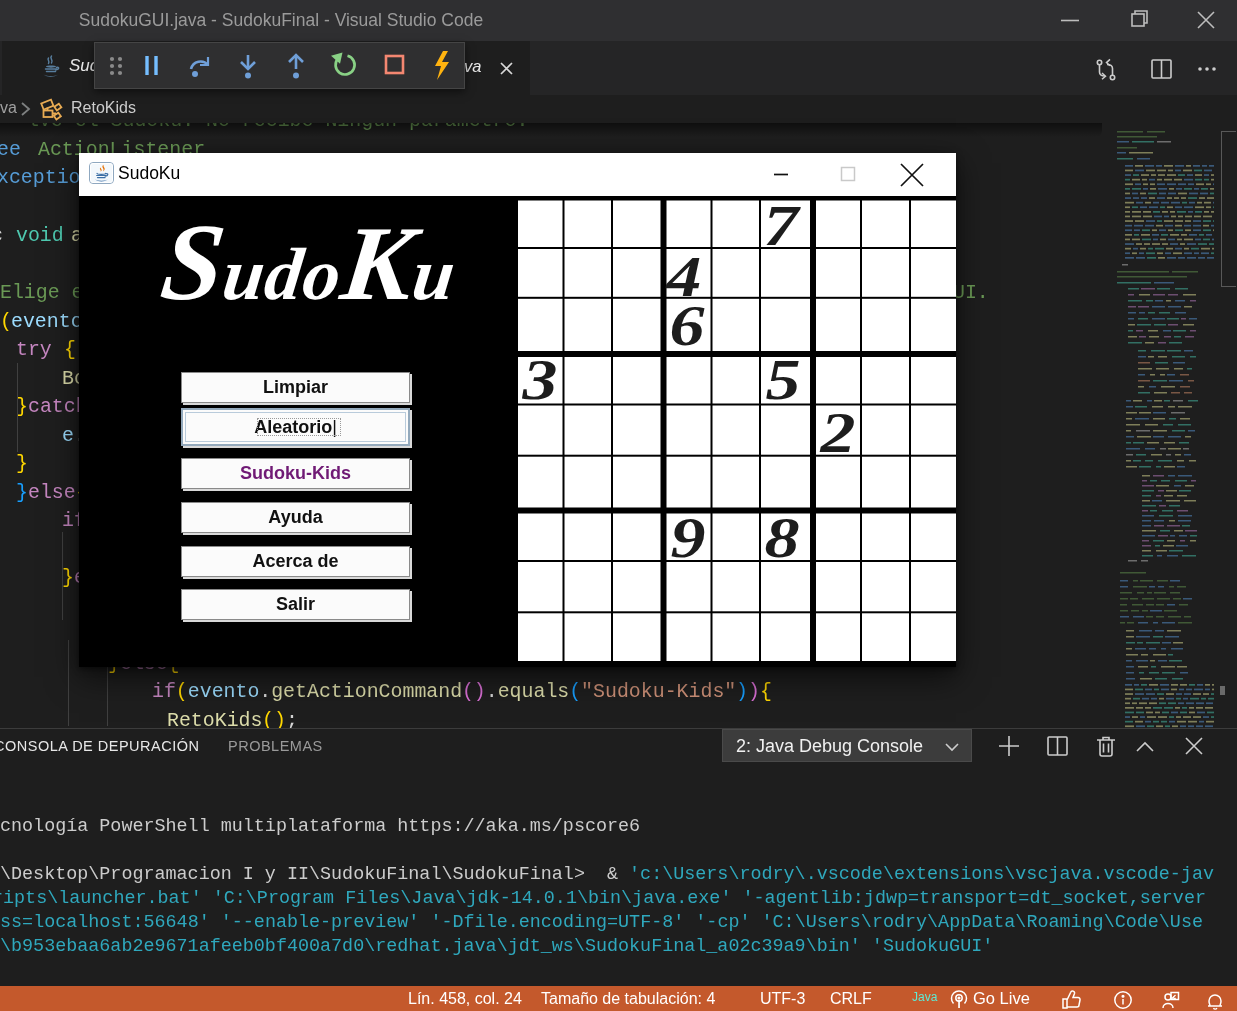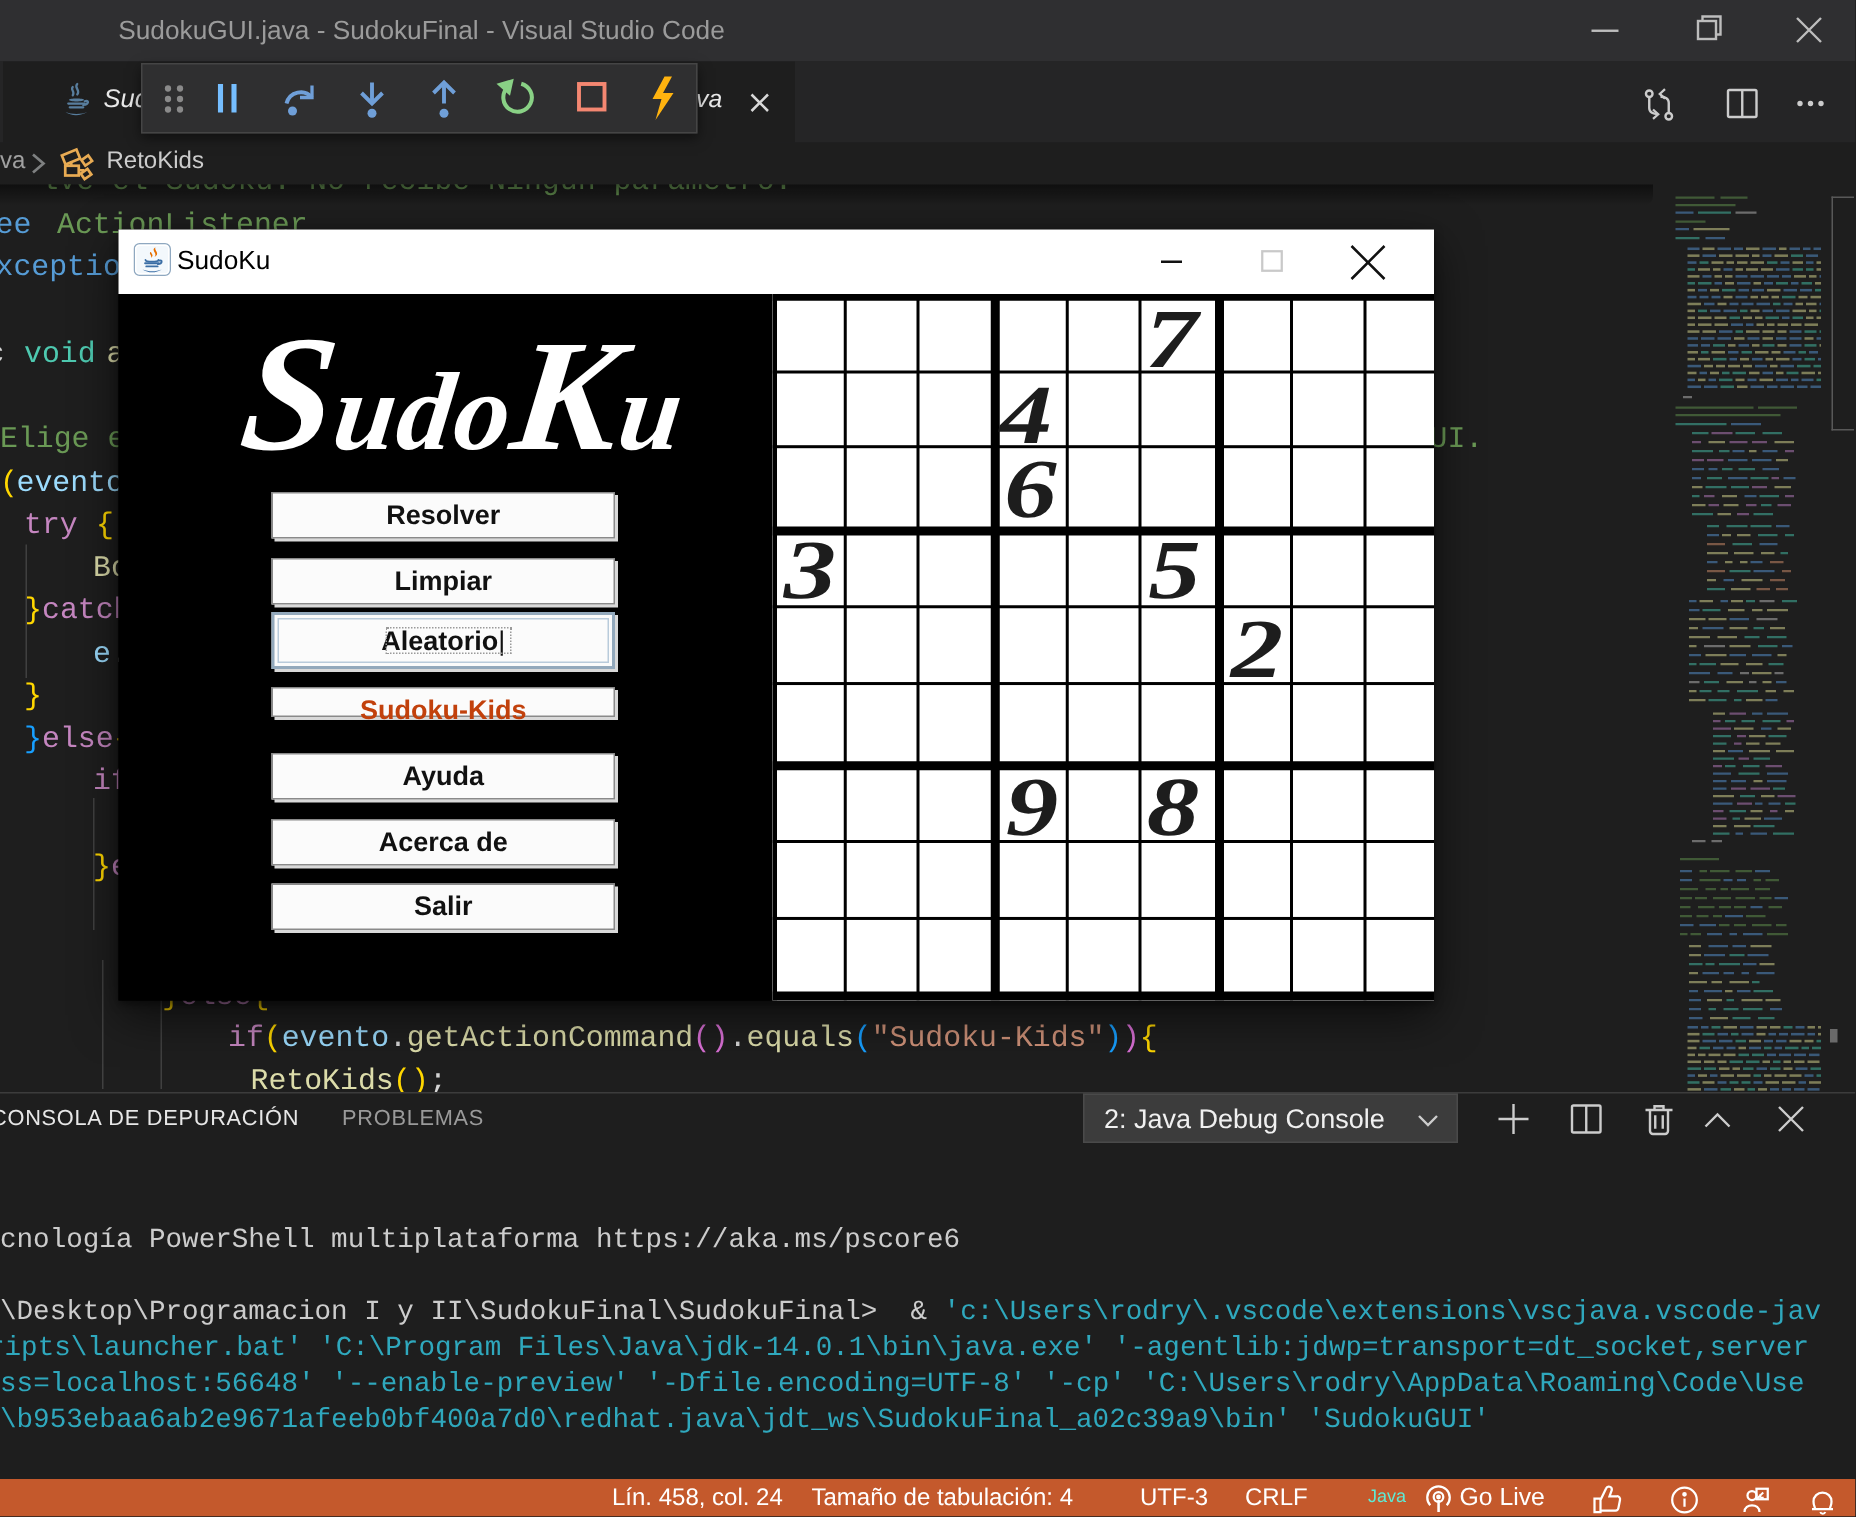--- a/index.html
+++ b/index.html
@@ -1044,23 +1044,22 @@
   <line x1="15" y1="21.5" x2="29" y2="21.5" stroke="#111" stroke-width="1.7"></line>
   <rect x="82.5" y="14.5" width="13" height="13" fill="none" stroke="#c9c9c9" stroke-width="1.5"></rect>
   <path d="M142 11 L164 33 M164 11 L142 33" stroke="#111" stroke-width="1.7" fill="none"></path>
  </svg>
 
  <div class="abs" style="left:0;top:43px;width:877px;height:471px;background:#000"></div>
 
  <div class="abs" style="left:78px;top:66px;width:300px;height:90px;letter-spacing:1px;color:#fff;font-family:'Liberation Serif',serif;font-style:italic;font-weight:700;white-space:nowrap;transform:skewX(-7deg);transform-origin:0 100%">
   <span style="font-size:110px;line-height:86px">S</span><span style="font-size:74px;line-height:86px">udo</span><span style="font-size:106px;line-height:86px">K</span><span style="font-size:74px;line-height:86px">u</span>
  </div>
- <div class="abs" style="left:102px;top:174.5px;width:229px;height:31px;background:#fbfbfb;border:1.5px solid #8a8a8a;box-shadow:2px 2px 0 rgba(255,255,255,.85);text-align:center;line-height:28px;font-weight:700;font-size:18px;color:#111">Resolver</div>
  <div class="abs" style="left:102px;top:218.5px;width:229px;height:31px;background:#fbfbfb;border:1.5px solid #8a8a8a;box-shadow:2px 2px 0 rgba(255,255,255,.85);text-align:center;line-height:28px;font-weight:700;font-size:18px;color:#111">Limpiar</div>
- <div class="abs" style="left:102px;top:305px;width:229px;height:20px;background:#fbfbfb;border:1.5px solid #8a8a8a;box-shadow:2px 2px 0 rgba(255,255,255,.85);text-align:center;line-height:28px;font-weight:700;font-size:18px;color:#c2410c">Sudoku-Kids</div>
+ <div class="abs" style="left:102px;top:305px;width:229px;height:31px;background:#fbfbfb;border:1.5px solid #8a8a8a;box-shadow:2px 2px 0 rgba(255,255,255,.85);text-align:center;line-height:28px;font-weight:700;font-size:18px;color:#701a75">Sudoku-Kids</div>
  <div class="abs" style="left:102px;top:349px;width:229px;height:31px;background:#fbfbfb;border:1.5px solid #8a8a8a;box-shadow:2px 2px 0 rgba(255,255,255,.85);text-align:center;line-height:28px;font-weight:700;font-size:18px;color:#111">Ayuda</div>
  <div class="abs" style="left:102px;top:393px;width:229px;height:31px;background:#fbfbfb;border:1.5px solid #8a8a8a;box-shadow:2px 2px 0 rgba(255,255,255,.85);text-align:center;line-height:28px;font-weight:700;font-size:18px;color:#111">Acerca de</div>
  <div class="abs" style="left:102px;top:255px;width:229px;height:38px;background:#fbfbfb;border:2px solid #93a9bc;box-shadow:2px 2px 0 rgba(255,255,255,.85)">
  <div class="abs" style="left:2px;top:2px;width:221px;height:30px;border:1px solid #b9cbdb"></div>
  <div class="abs" style="left:0;top:0;width:225px;height:34px;text-align:center;line-height:34px;font-weight:700;font-size:18px;color:#111">Aleatorio<span style="font-weight:400">|</span></div>
  <div class="abs" style="left:74px;top:8px;width:84px;height:18px;border:1px dotted #9a9a9a;border-width:1px"></div>
 </div>
  <div class="abs" style="left:102px;top:435.5px;width:229px;height:31px;background:#fbfbfb;border:1.5px solid #8a8a8a;box-shadow:2px 2px 0 rgba(255,255,255,.85);text-align:center;line-height:28px;font-weight:700;font-size:18px;color:#111">Salir</div>
  <div class="abs" style="left:436px;top:43px;width:441px;height:471px;background:#fff"></div>
  <svg class="abs" style="left:436px;top:43px" width="441" height="471" viewBox="0 0 441 471">

